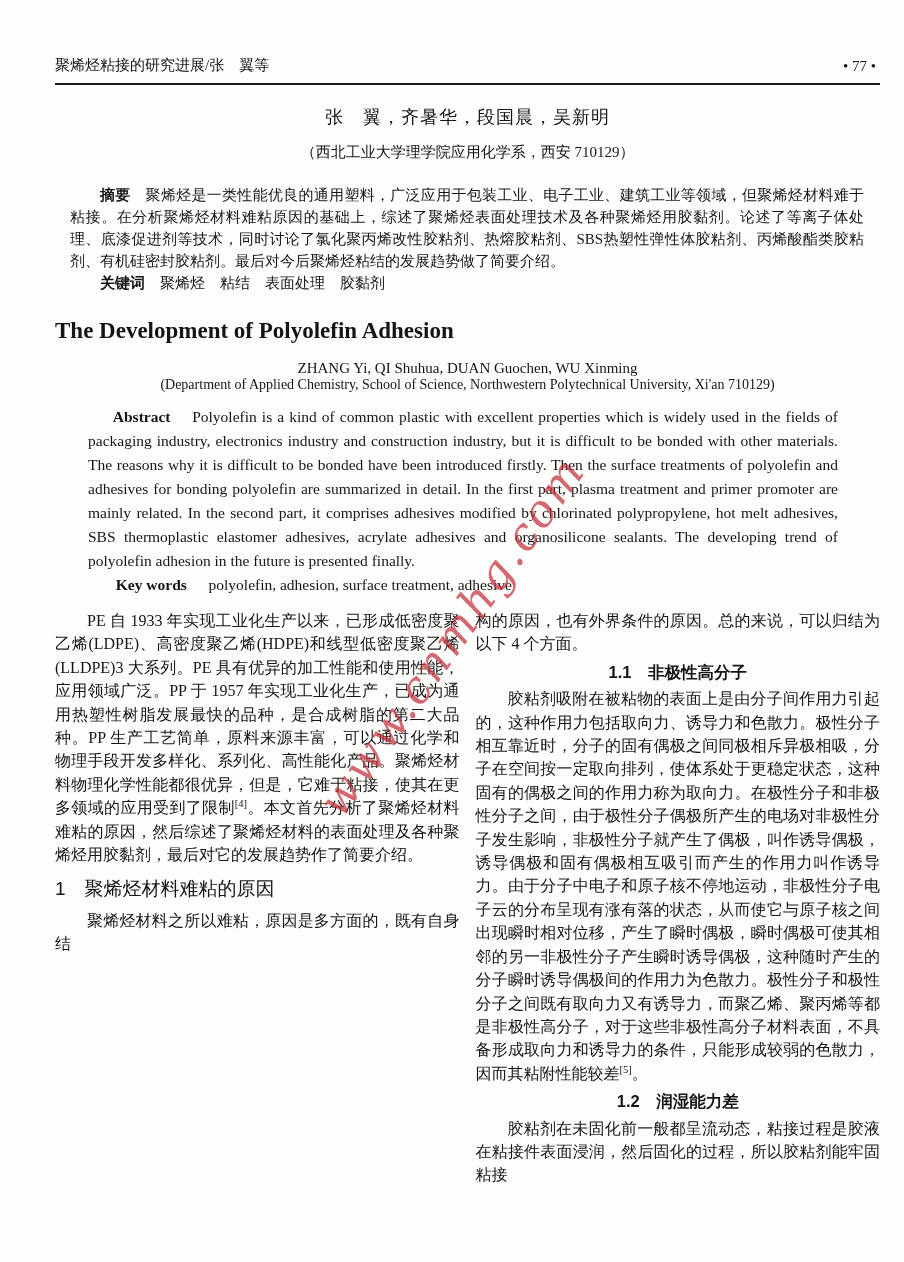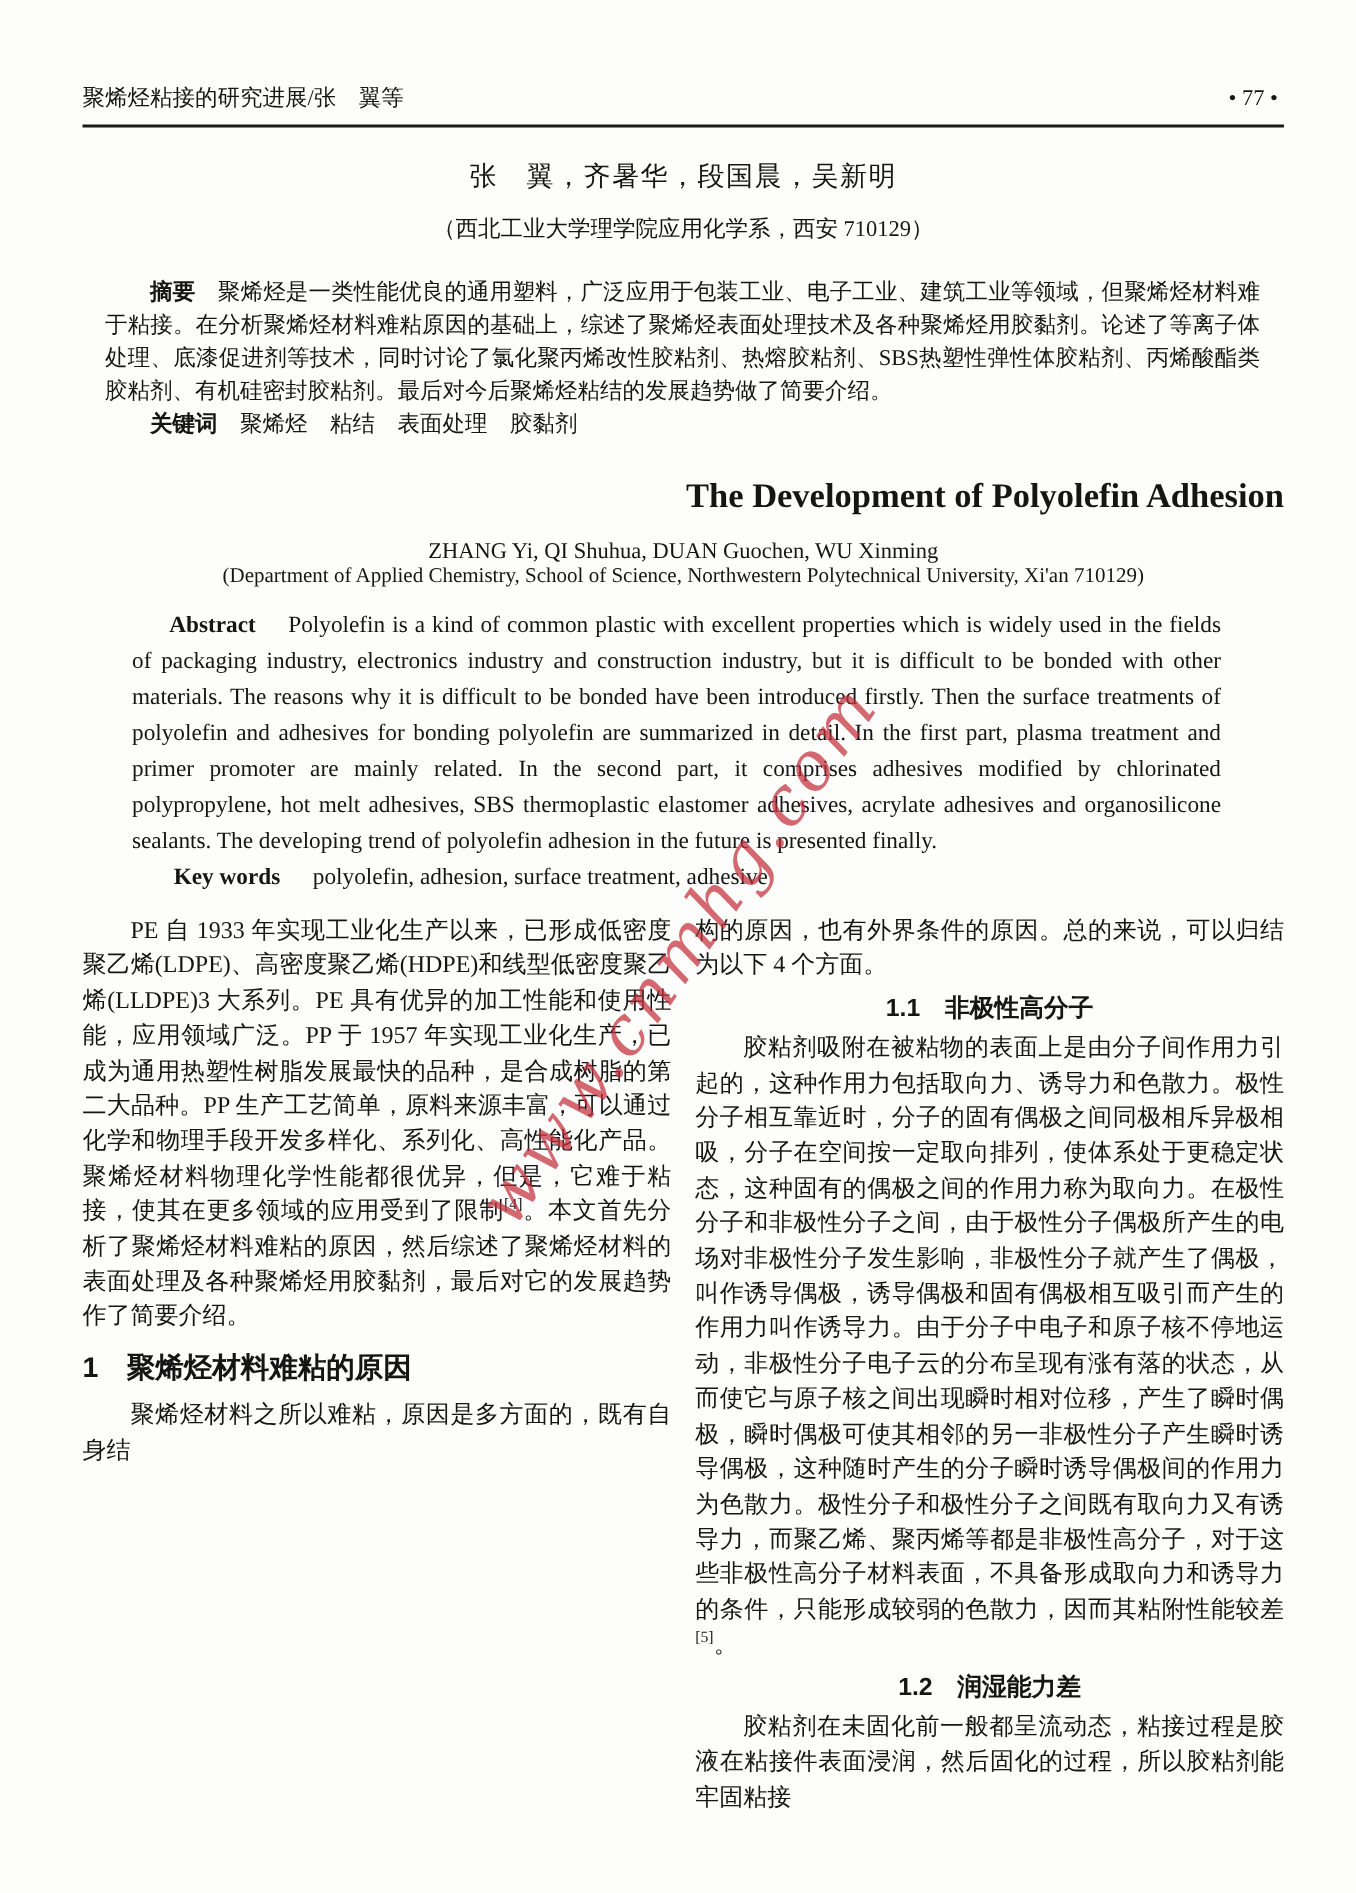--- a/index.html
+++ b/index.html
@@ -4,51 +4,51 @@
 <style>
   * { margin:0; padding:0; box-sizing:border-box; }
   html,body { background:#e8e8e8; }
   .page {
     position:relative;
     width:904px; height:1262px;
     margin:0 auto;
     background:#fdfdfb;
     color:#151515;
     font-family:"Liberation Serif","DejaVu Serif",serif;
-    padding:56px 48px 0 55px;
+    padding:56px 24px 0 55px;
     overflow:hidden;
   }
   
   .hdr { display:flex; justify-content:space-between; align-items:flex-end;
          font-size:15px; padding:0 4px 0 0; }
   .hdr-rule { border-bottom:2.5px solid #1a1a1a; margin-top:8px; }
   
   .title-cn { text-align:center; font-family:"Liberation Sans","DejaVu Sans",sans-serif;
               font-weight:bold; font-size:27px; margin-top:24px; letter-spacing:2px; }
   .authors-cn { text-align:center; font-size:18px; margin-top:20px; letter-spacing:1px; }
   .affil-cn { text-align:center; font-size:15px; margin-top:14px; }
   
   .abs-cn { margin:22px 16px 0 15px; font-size:15px; line-height:22px;
             text-align:justify; text-indent:2em; }
   .kw-cn  { margin:0 16px 0 15px; font-size:15px; line-height:22px; text-indent:2em; }
   .lbl { font-weight:bold; margin-right:1em; }
   .lbl-en { font-weight:bold; margin-right:1.4em; }
   
-  .title-en { text-align:right; font-weight:bold; font-size:23px; margin-top:24px; }
+  .title-en { text-align:left; font-weight:bold; font-size:23px; margin-top:24px; }
   .authors-en { text-align:center; font-size:15px; margin-top:16px; }
   .affil-en { text-align:center; font-size:14px; }
   .abs-en { margin:12px 42px 0 33px; font-size:15.5px; line-height:24px;
             text-align:justify; text-indent:1.6em; }
   .kw-en  { margin:0 42px 0 36px; font-size:15.5px; line-height:24px; text-indent:1.6em; }
   
   .columns { display:flex; gap:16px; margin-top:12px; }
   .col { flex:1; font-size:16px; line-height:23.4px; text-align:justify; }
   .col p.indent { text-indent:2em; }
   .col sup { font-size:10.5px; line-height:0; }
-  h3.sec { font-family:"Liberation Sans","DejaVu Sans",sans-serif; font-weight:bold;
+  h3.sec { font-family:"Liberation Sans","DejaVu Sans",sans-serif; font-weight:normal;
            font-size:19px; margin:11px 0 8px; text-align:left; }
   h4.subsec { font-family:"Liberation Sans","DejaVu Sans",sans-serif; font-weight:bold;
               font-size:16.5px; margin:5px 0 3px; text-align:center; }
   
   .watermark {
     position:absolute; left:452px; top:636px;
     transform:translate(-50%,-50%) rotate(-55deg);
     font-family:"DejaVu Serif","Liberation Serif",serif;
     font-style:italic; font-size:45px; letter-spacing:3px;
     white-space:nowrap; opacity:.72; pointer-events:none; z-index:5;

